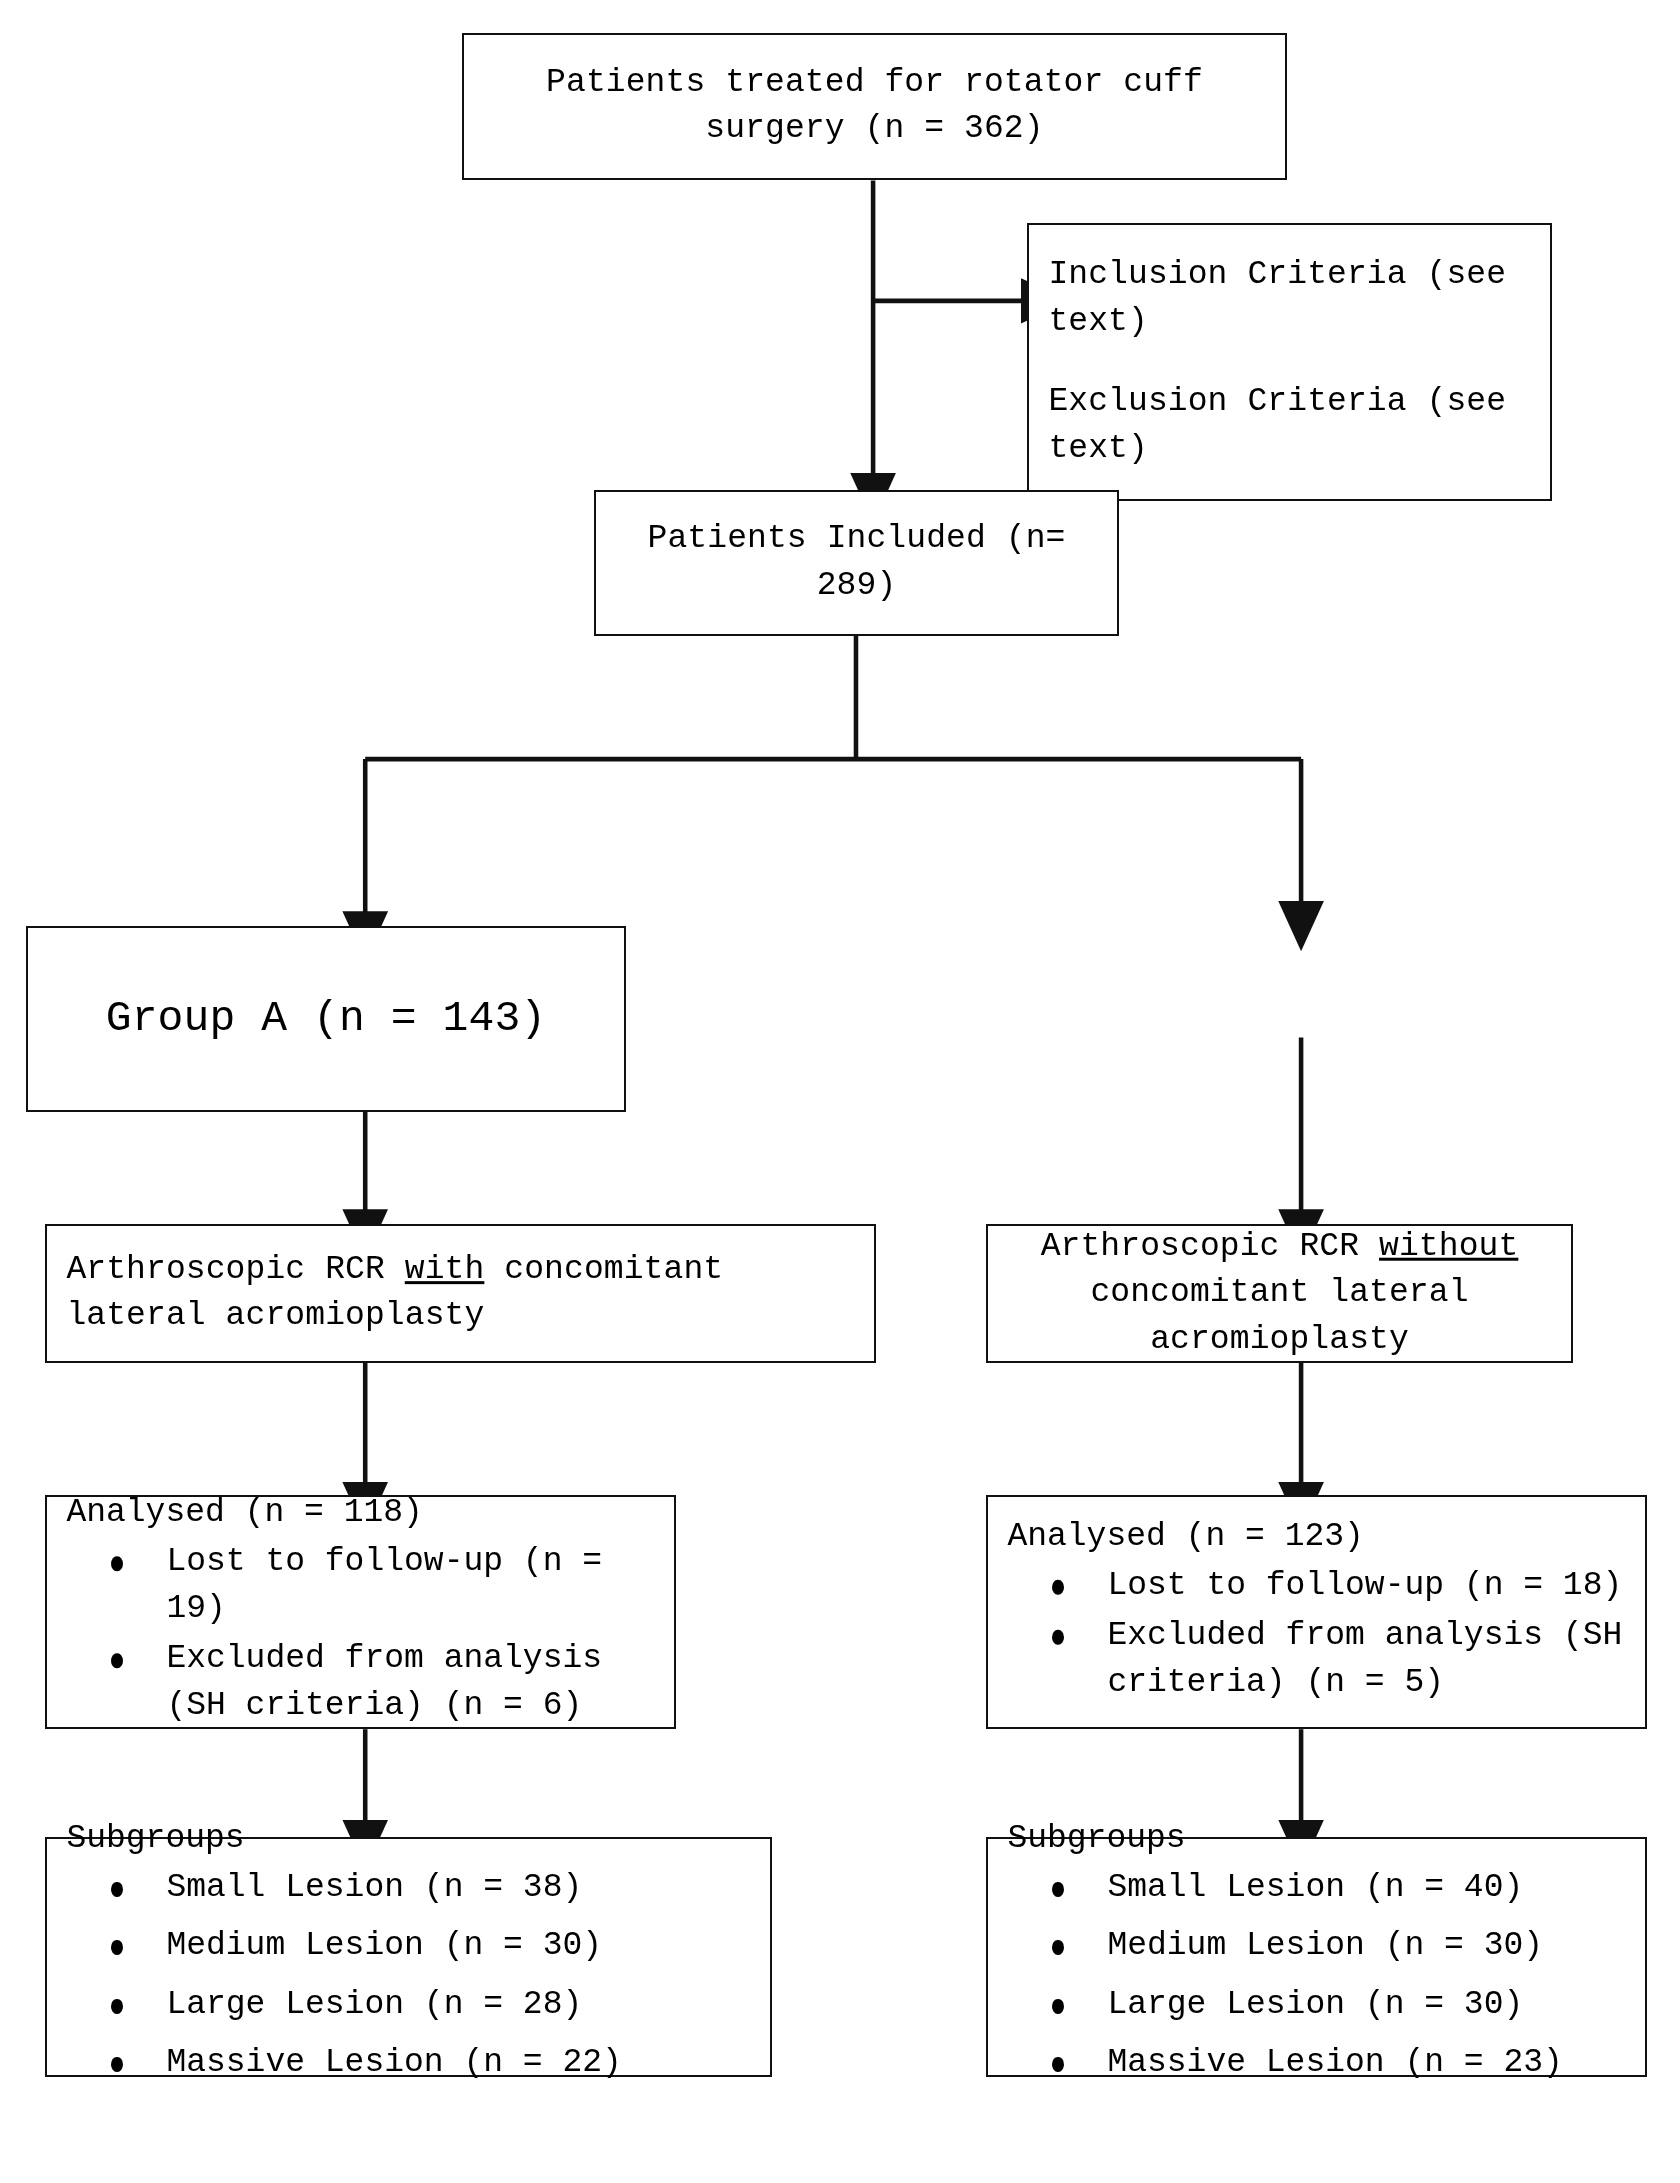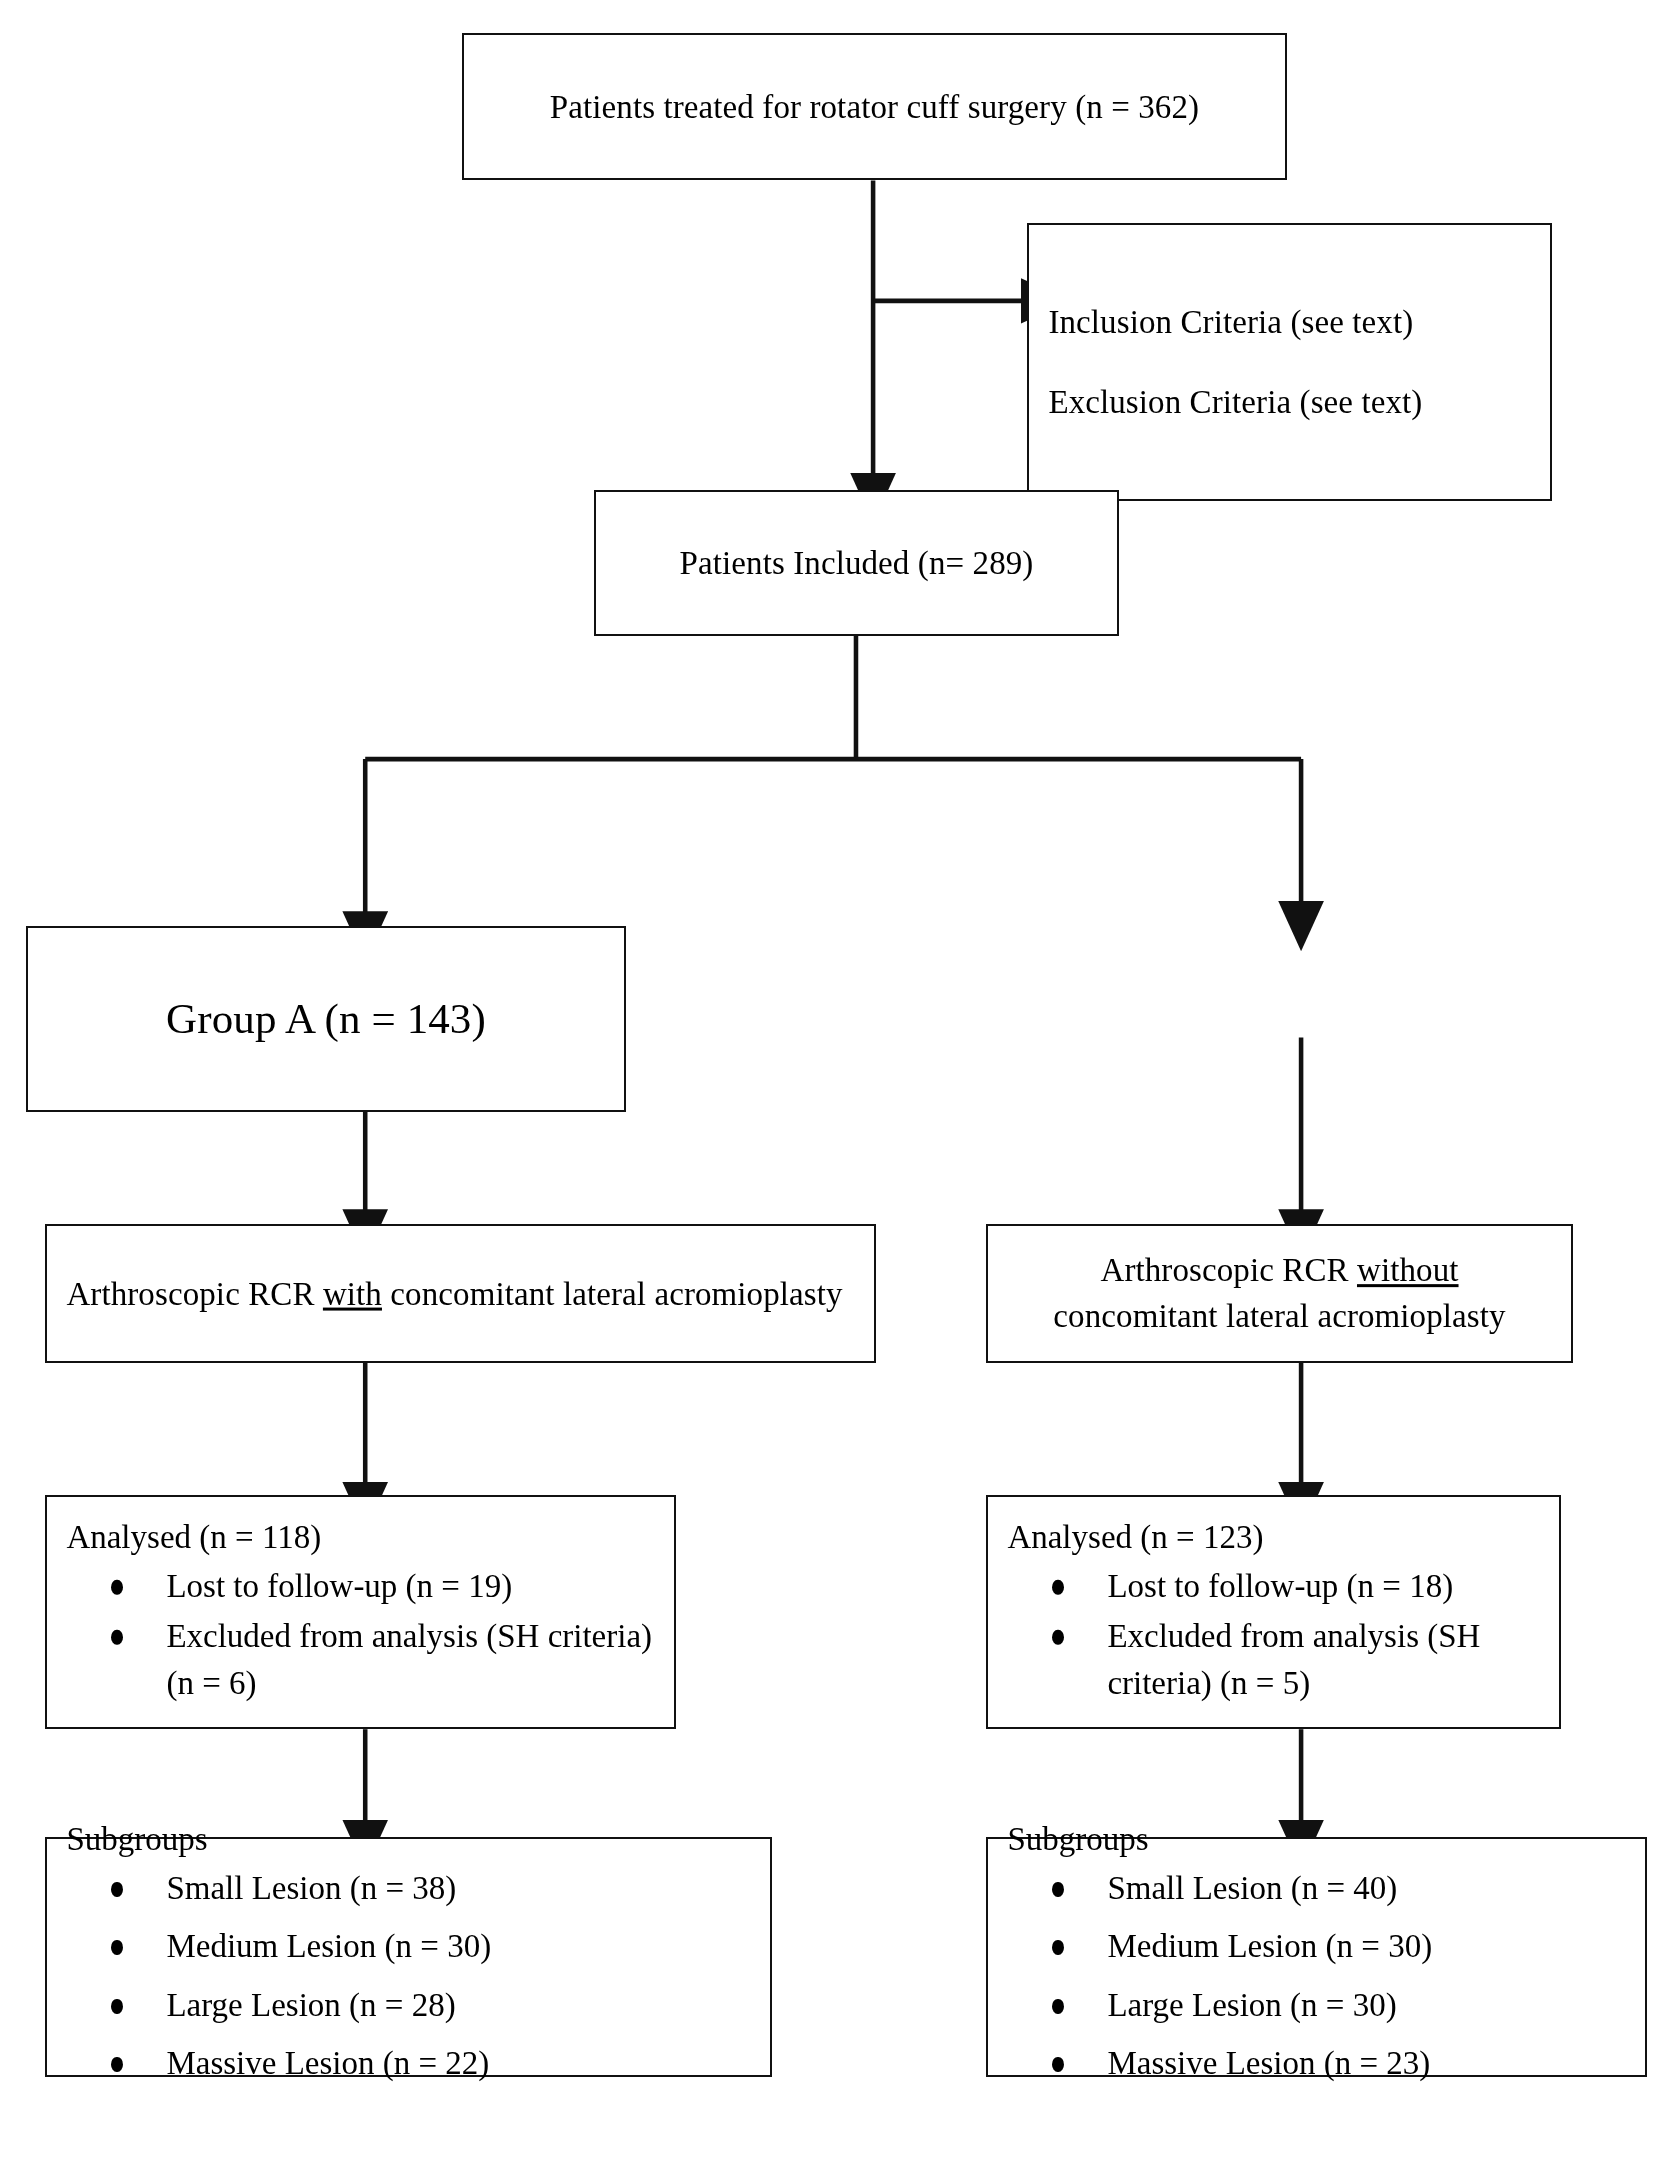--- a/index.html
+++ b/index.html
@@ -1,20 +1,20 @@
 <!DOCTYPE html>
 <html style="font-size:9px"><head>
 <meta charset="utf-8">
 <style>
   html,body{margin:0;padding:0;background:#fff;}
   body{
     width:1680px;height:2183px;position:relative;overflow:hidden;
     font-family:"Liberation Serif","DejaVu Serif",serif;color:#000;
   }
-  #stage{position:absolute;inset:0;width:1680px;height:2183px;}
+  #stage{position:absolute;inset:0;width:1680px;height:2183px;font-family:Liberation Mono, monospace;}
   .box{
     position:absolute;box-sizing:border-box;
     border:2.9px solid #111;background:#fff;
   }
   .box .inner{
     position:absolute;left:0;right:0;top:50%;transform:translateY(-50%);
     padding:0 19.4px;
   }
   .t{font-size:33px;line-height:1.42;letter-spacing:0.1px;}
   .t-center{text-align:center;}
@@ -110,21 +110,21 @@
   <div class="box" style="left:45px;top:1495px;width:631px;height:234px;">
     <div class="inner">
       <p class="hd">Analysed (n = 118)</p>
       <ul class="bul">
         <li>Lost to follow-up (n = 19)</li>
         <li>Excluded from analysis (SH criteria) (n = 6)</li>
       </ul>
     </div>
   </div>
 
-  <div class="box" style="left:986px;top:1495px;width:575px;height:234px;">
+  <div class="box" style="left:986px;top:1495px;width:661px;height:234px;">
     <div class="inner">
       <p class="hd">Analysed (n = 123)</p>
       <ul class="bul">
         <li>Lost to follow-up (n = 18)</li>
         <li>Excluded from analysis (SH criteria) (n = 5)</li>
       </ul>
     </div>
   </div>
 
   <div class="box" style="left:45px;top:1837px;width:727px;height:240px;">

